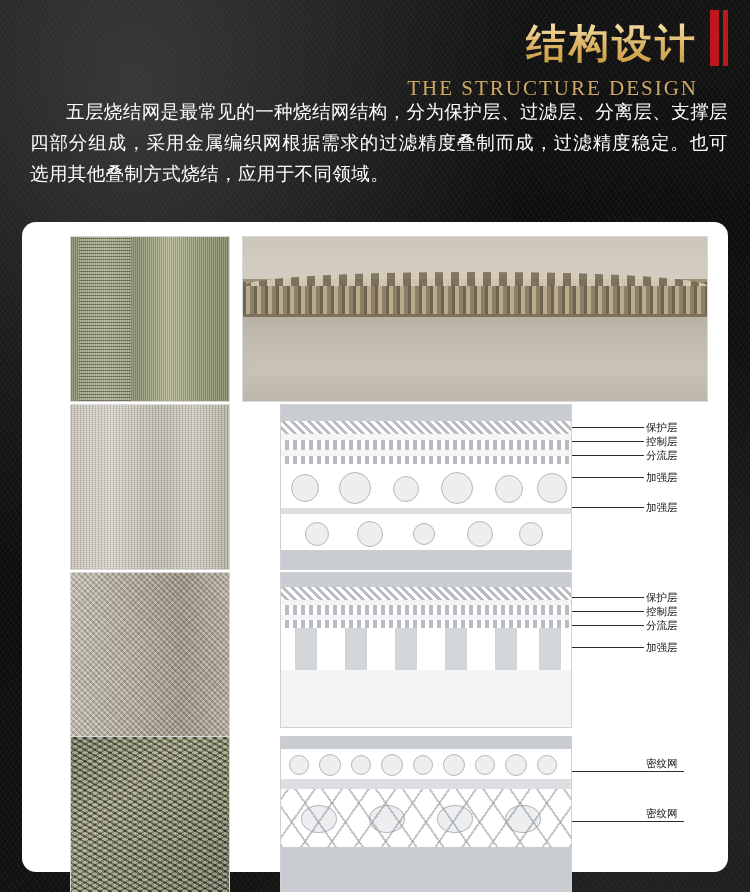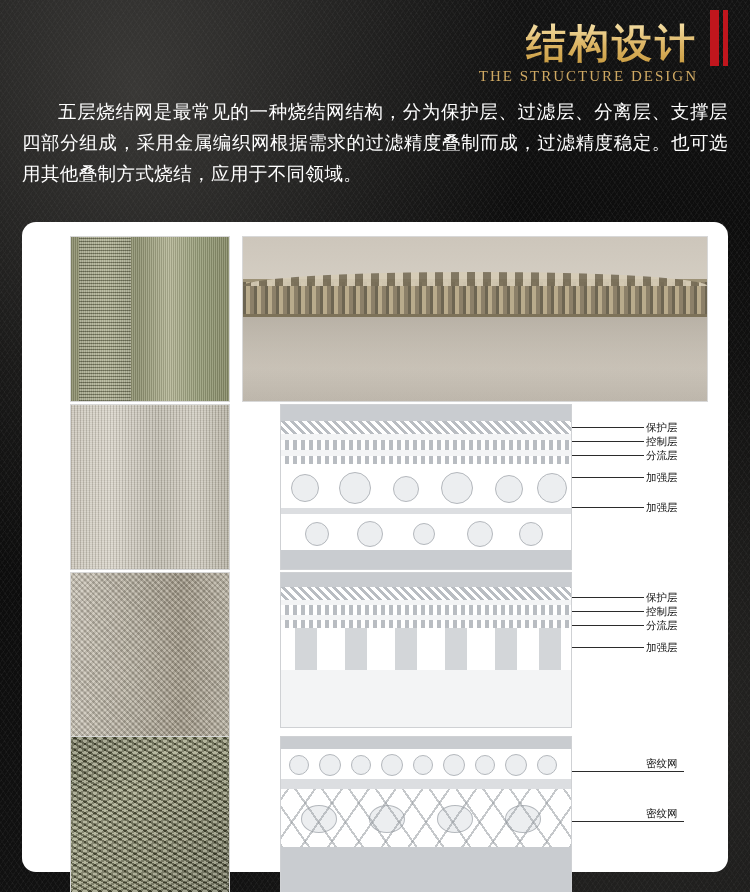--- a/index.html
+++ b/index.html
@@ -61,31 +61,31 @@
     display: inline-block;
     width: 9px;
     height: 56px;
     background: #c0161d;
     margin-left: 4px;
     vertical-align: top;
   }
   .title-bars i.thin { width: 5px; }
   .title-en {
     font-family: "Liberation Serif", serif;
-    font-size: 15px;
+    font-size: 21px;
     letter-spacing: 2px;
     color: #cfa963;
-    margin-top: 2px;
+    margin-top: 10px;
     padding-right: 30px;
     text-align: center;
   }
 
   
   .intro {
-    margin: 4px 22px 0 22px;
+    margin: 4px 22px 0 30px;
     font-family: "DejaVu Sans", sans-serif;
     font-size: 18.5px;
     line-height: 31px;
     color: #ffffff;
     text-align: justify;
     text-indent: 36px;
     letter-spacing: 0.4px;
   }
 
   

